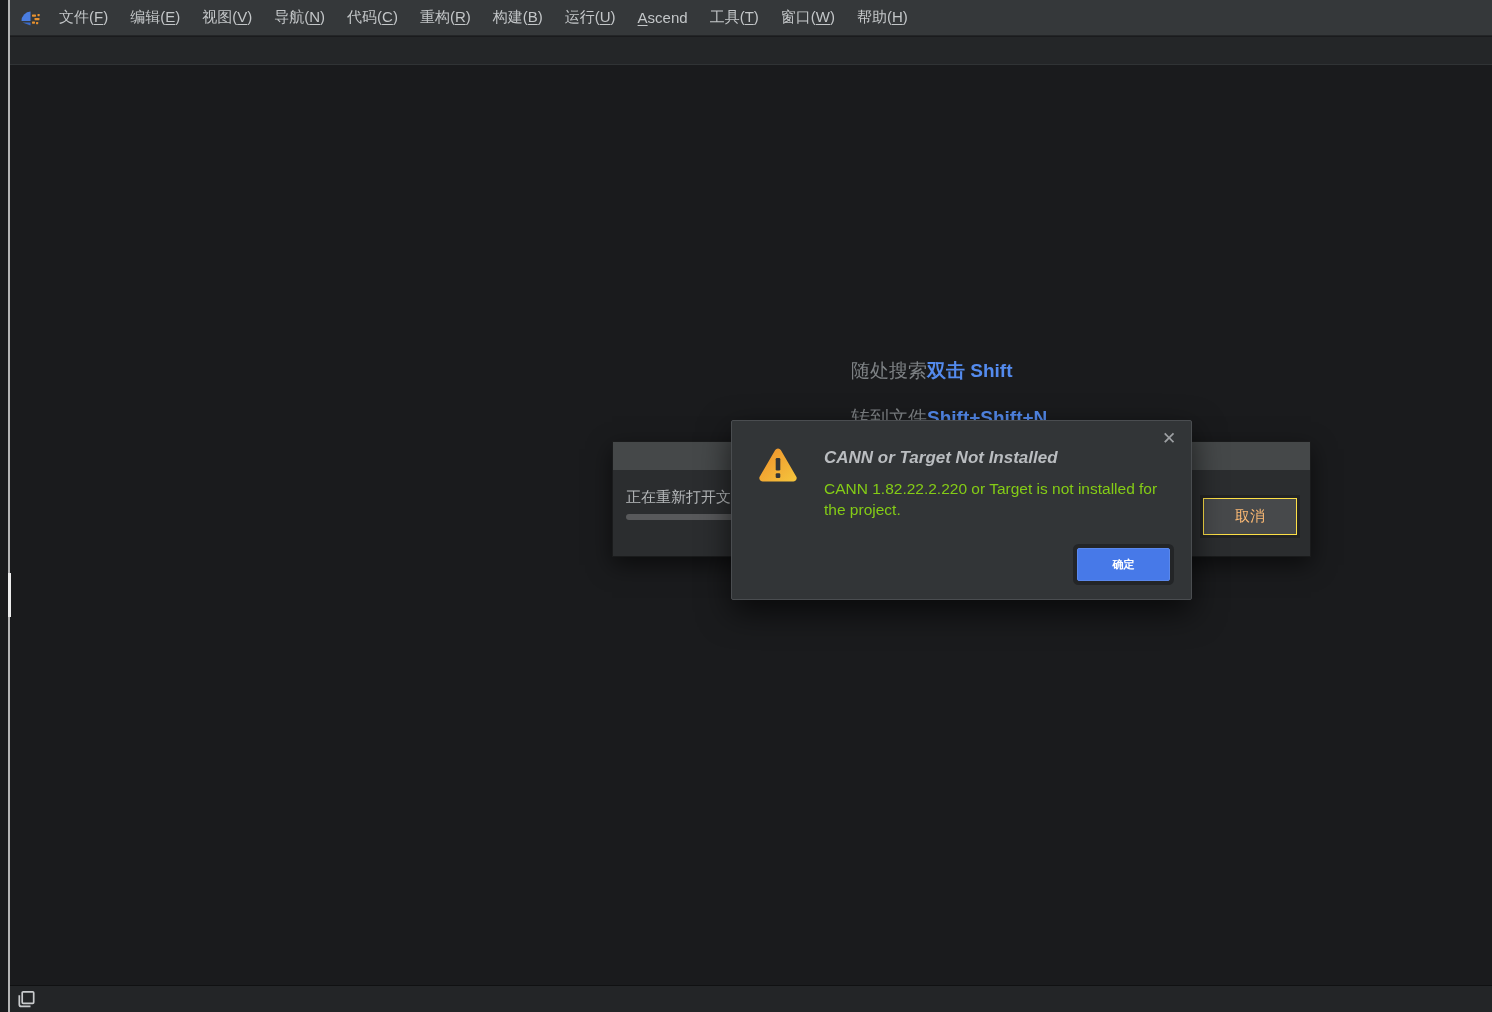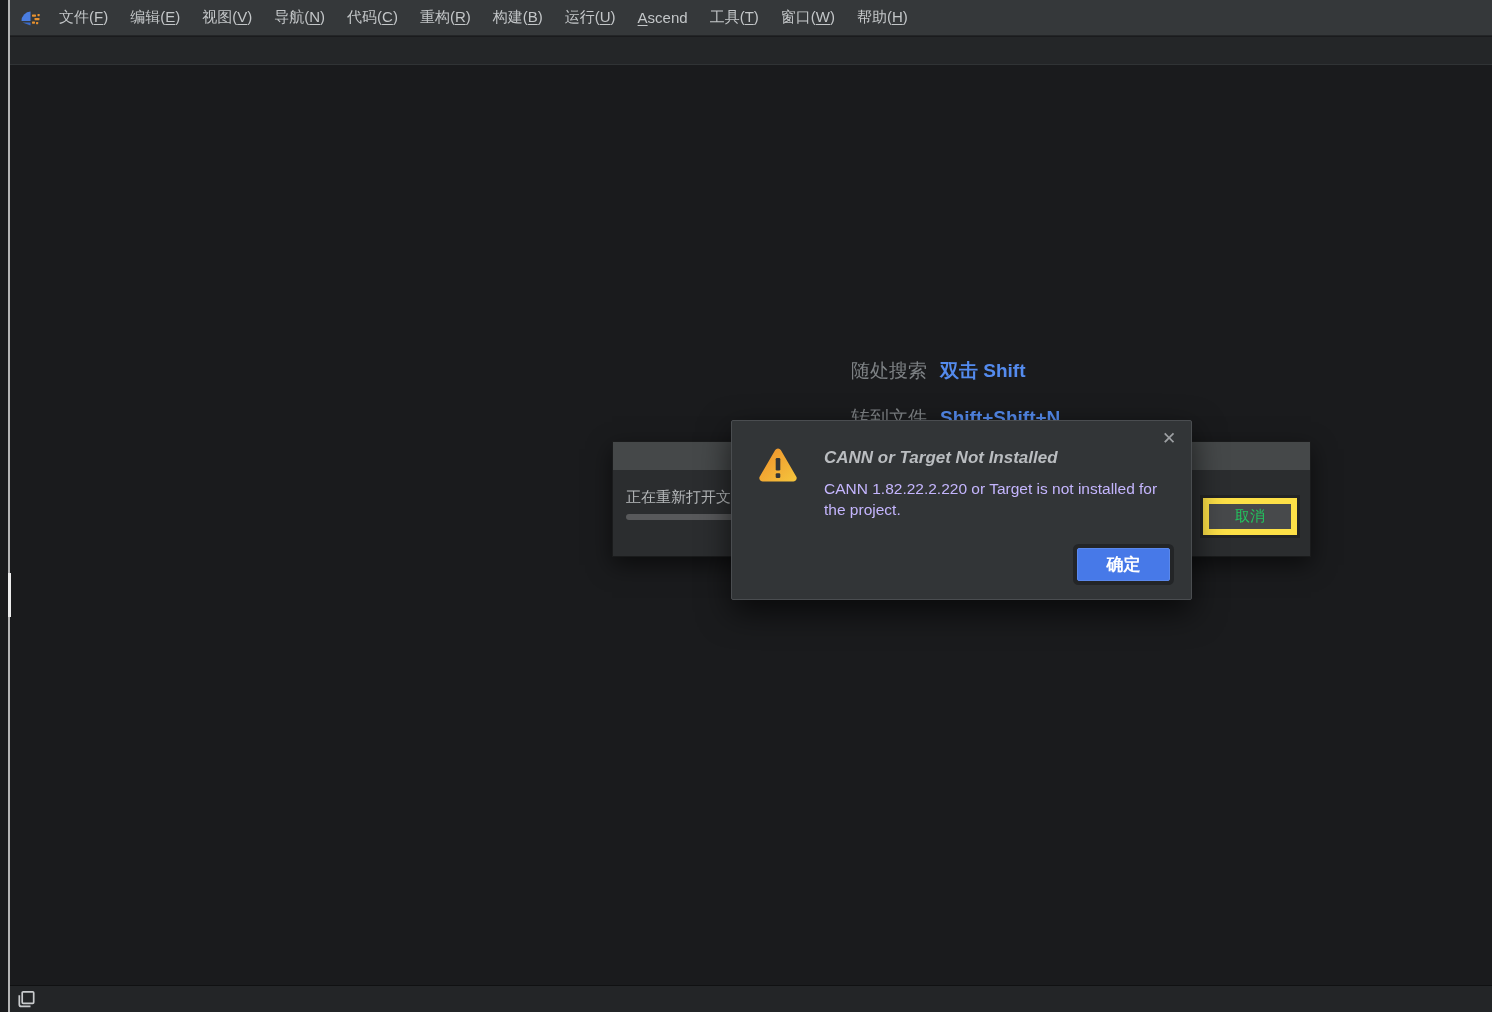--- a/index.html
+++ b/index.html
@@ -15,51 +15,51 @@
   .menu-item { padding:7px 11px; cursor:default; white-space:nowrap; }
   .mn { text-decoration:underline; text-underline-offset:2px; }
   .win-title { margin-left:18px; color:#75797b; font-size:15px; white-space:nowrap;
                overflow:hidden; text-overflow:ellipsis; }
 
   .toolbar-strip { position:absolute; top:37px; left:0; right:0; height:28px; background:#242628;
                    border-bottom:1px solid #303335; z-index:4; }
 
   
   .hints { position:absolute; left:843px; top:359px; z-index:1; font-size:19px; }
-  .hint-row { display:flex; gap:13px; height:24px; align-items:center; margin-bottom:23px; white-space:nowrap; }
+  .hint-row { display:flex; height:24px; align-items:center; margin-bottom:23px; white-space:nowrap; }
   .hint-action { color:#7e8285; }
   .hint-keys { color:#548bee;font-weight:bold; }
 
   
   .progress-dialog { position:absolute; left:604px; top:441px; width:699px; height:116px;
                      background:#2b2d2f; border:1px solid #1a1b1c; z-index:2;
                      box-shadow:0 8px 22px rgba(0,0,0,.55); }
   .progress-titlebar { position:absolute; top:0; left:0; right:0; height:28px; background:#454849; }
   .progress-label { position:absolute; left:13px; top:46px; font-size:15px; color:#b7babc; white-space:nowrap; }
   .progress-track { position:absolute; left:13px; top:72px; width:562px; height:6px;
                     border-radius:3px; background:#58595b; }
   .btn-cancel { position:absolute; right:13px; top:56px; width:94px; height:37px;
-                background:#47494b; border:6px solid #fde047; color:#22c55e; font-size:15px;
+                background:#47494b; border:1px solid #fde047; color:#fdba74; font-size:15px;
                 display:flex; align-items:center; justify-content:center;
                 box-shadow:0 0 0 3px #232425; cursor:default; }
 
   
   .alert-dialog { position:absolute; left:723px; top:420px; width:461px; height:180px;
                   background:#323537; border:1px solid #4a4d50; border-radius:2px; z-index:3;
                   box-shadow:0 12px 32px rgba(0,0,0,.65); }
   .alert-close { position:absolute; top:6px; right:11px; width:22px; height:22px; font-size:17px;
                  color:#9da0a3; display:flex; align-items:center; justify-content:center; cursor:default; }
   .warn-icon { position:absolute; left:26px; top:26px; width:40px; height:37px; }
   .alert-title { position:absolute; left:92px; top:27px; font-size:17px; font-weight:bold;
                  color:#babdc0; white-space:nowrap;font-style:italic; }
   .alert-message { position:absolute; left:92px; top:57px; width:350px; font-size:15.5px;
-                   line-height:21px; color:#c4b5fd; }
+                   line-height:21px; color:#84cc16; }
   .btn-ok { position:absolute; left:345px; top:127px; width:93px; height:33px;
             background:#4779e8; border:1px solid #5a88ec; border-radius:2px; color:#ffffff;
-            font-size:17px; font-weight:bold; display:flex; align-items:center; justify-content:center;
+            font-size:11px; font-weight:bold; display:flex; align-items:center; justify-content:center;
             box-shadow:0 0 0 4px #232527; cursor:default; }
 
   
   .statusbar { position:absolute; left:0; right:0; bottom:0; height:27px; background:#232527;
                border-top:1px solid #101112; z-index:5; display:flex; align-items:center; padding-left:9px; }
   .tw-icon { width:19px; height:19px; }
 
   
   .win-edge { position:absolute; left:0; top:0; width:2px; height:100%; background:#b4b4b4; z-index:9; }
   .win-edge-thumb { position:absolute; left:0; top:573px; width:3px; height:44px; background:#ececec; z-index:10; }

